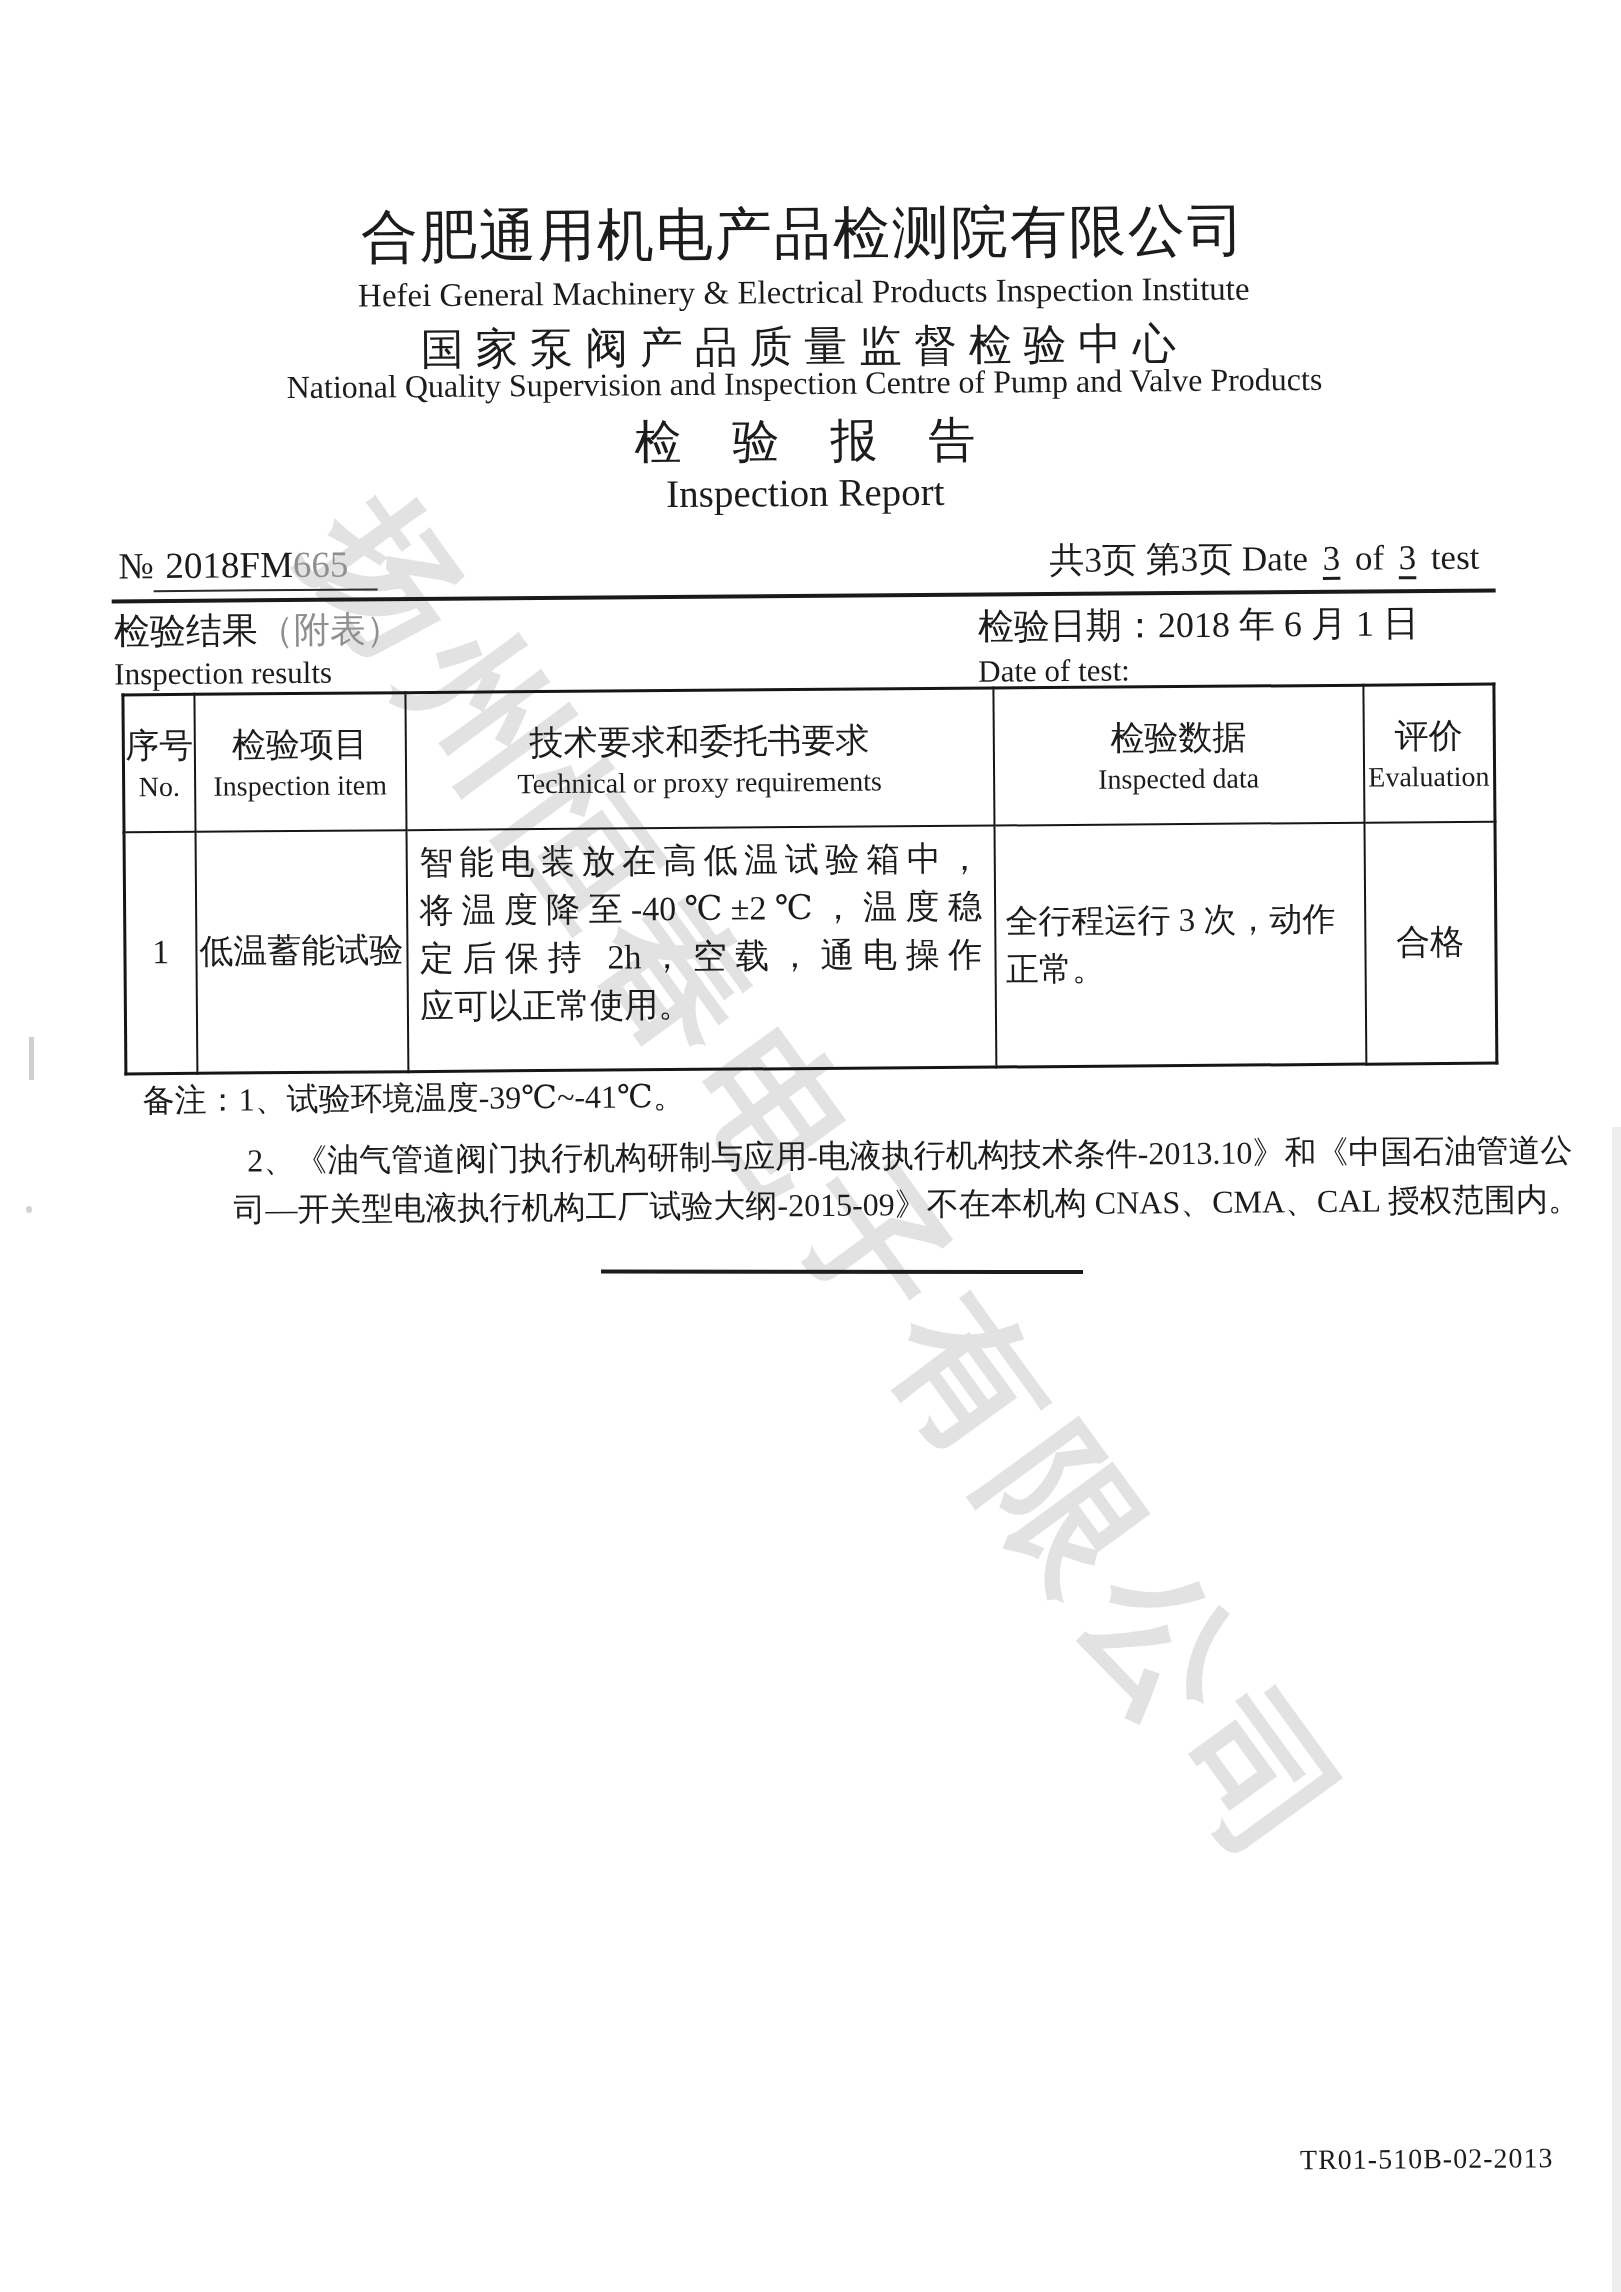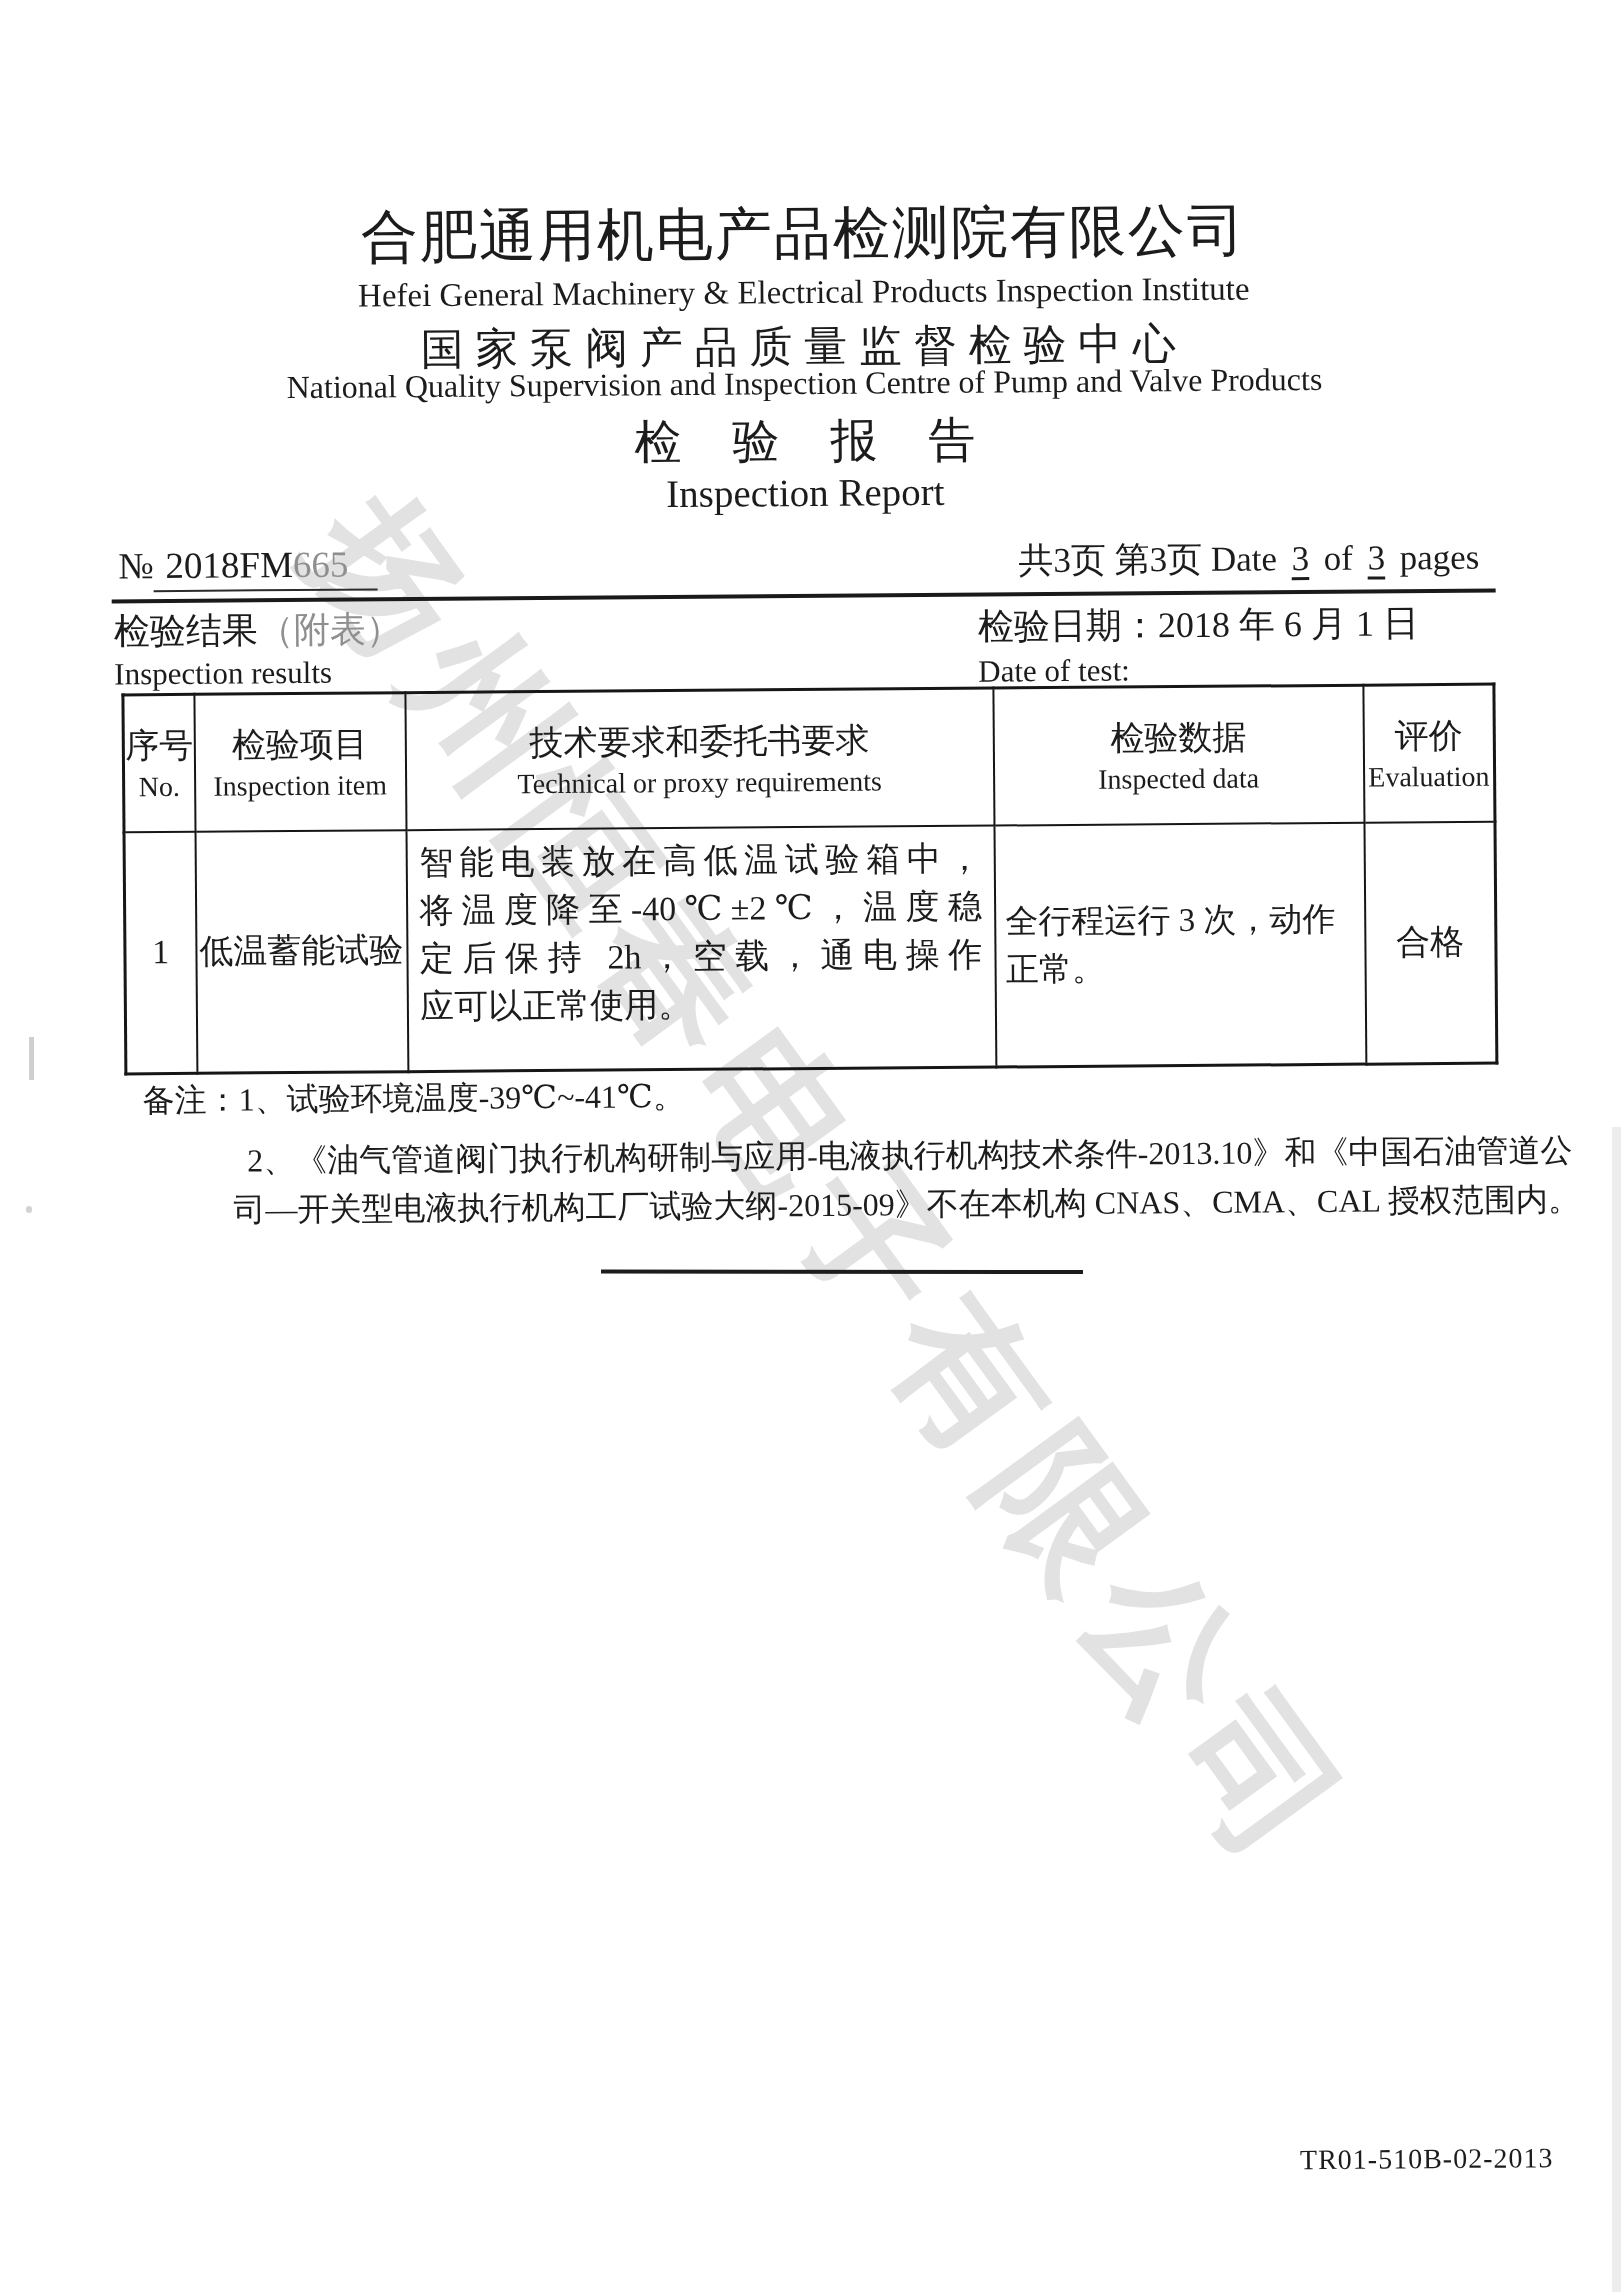--- a/index.html
+++ b/index.html
@@ -92,21 +92,21 @@
     <div class="abs ctr title-en">Inspection Report</div>
 
     <div class="abs serial"><span>№</span><span class="serial-num"><span>2018FM</span><span class="gray">665</span></span></div>
 
     <div class="abs pages">
       <span>共3页 第3页</span>
       <span>Date</span>
       <span class="pnum">3</span>
       <span>of</span>
       <span class="pnum">3</span>
-      <span>pages</span>
+      <span>test</span>
     </div>
 
     <div class="abs main-rule"></div>
 
     <div class="abs results-cn"><span>检验结果</span><span class="gray">（附表）</span></div>
     <div class="abs results-en">Inspection results</div>
 
     <div class="abs date-line"><span>检验日期：</span><span>2018 年 6 月 1 日</span></div>
     <div class="abs date-en">Date of test:</div>
 

